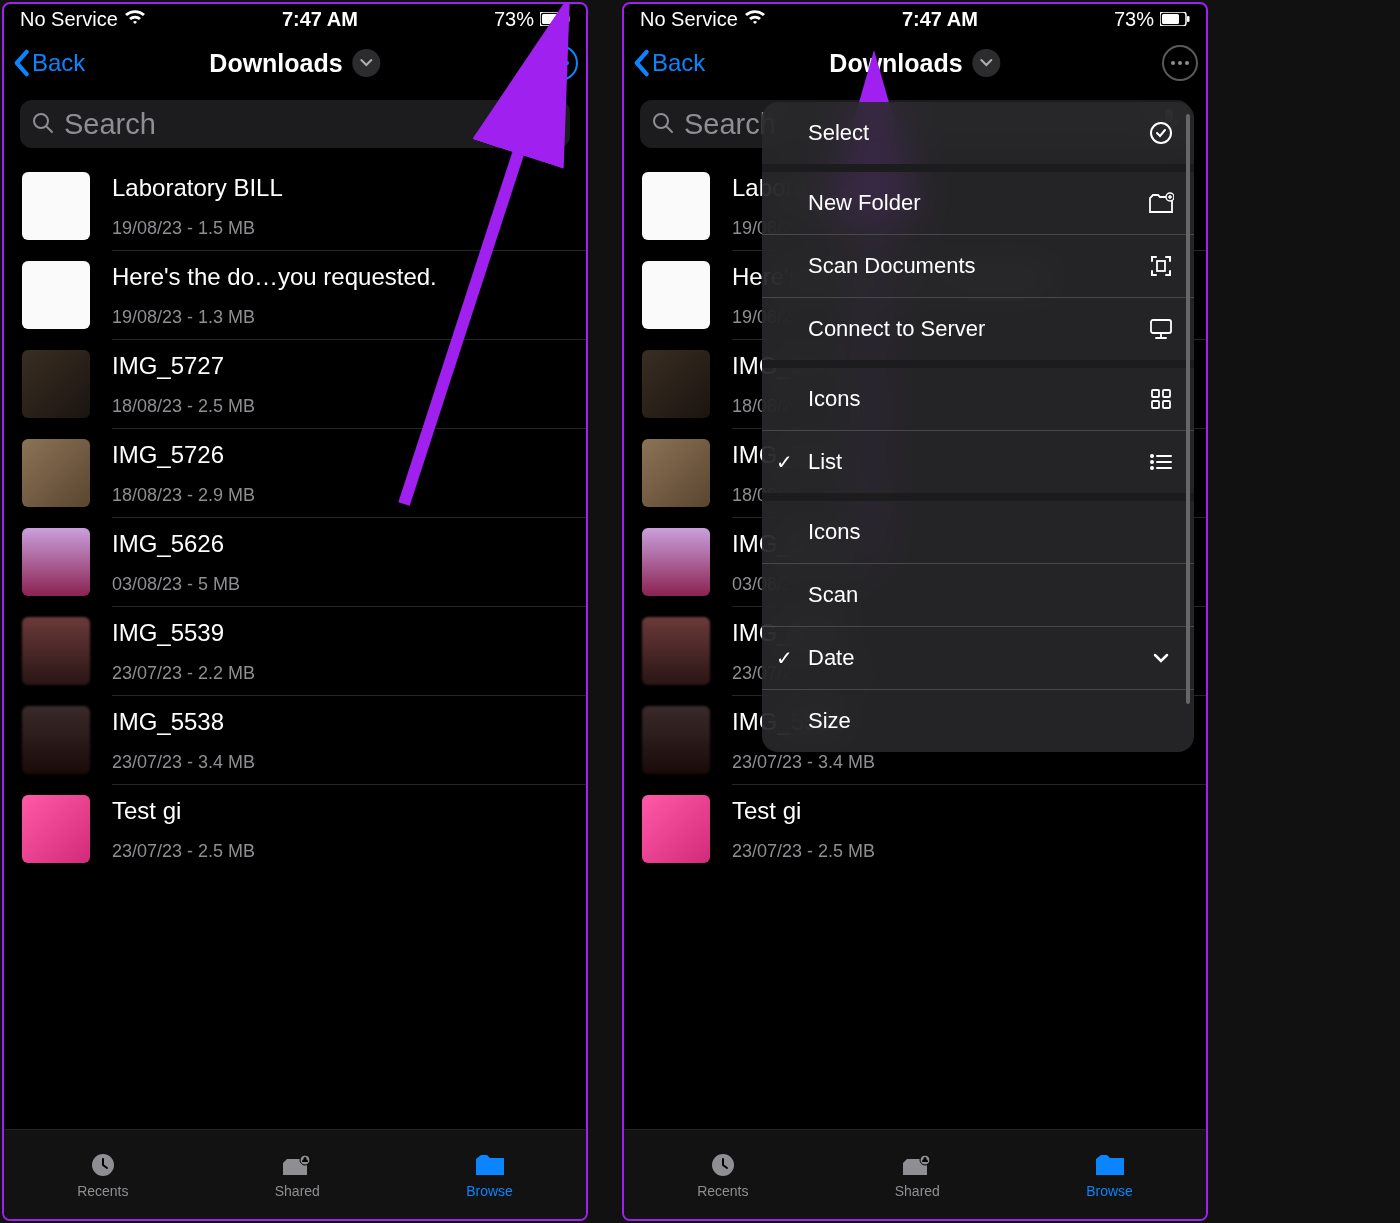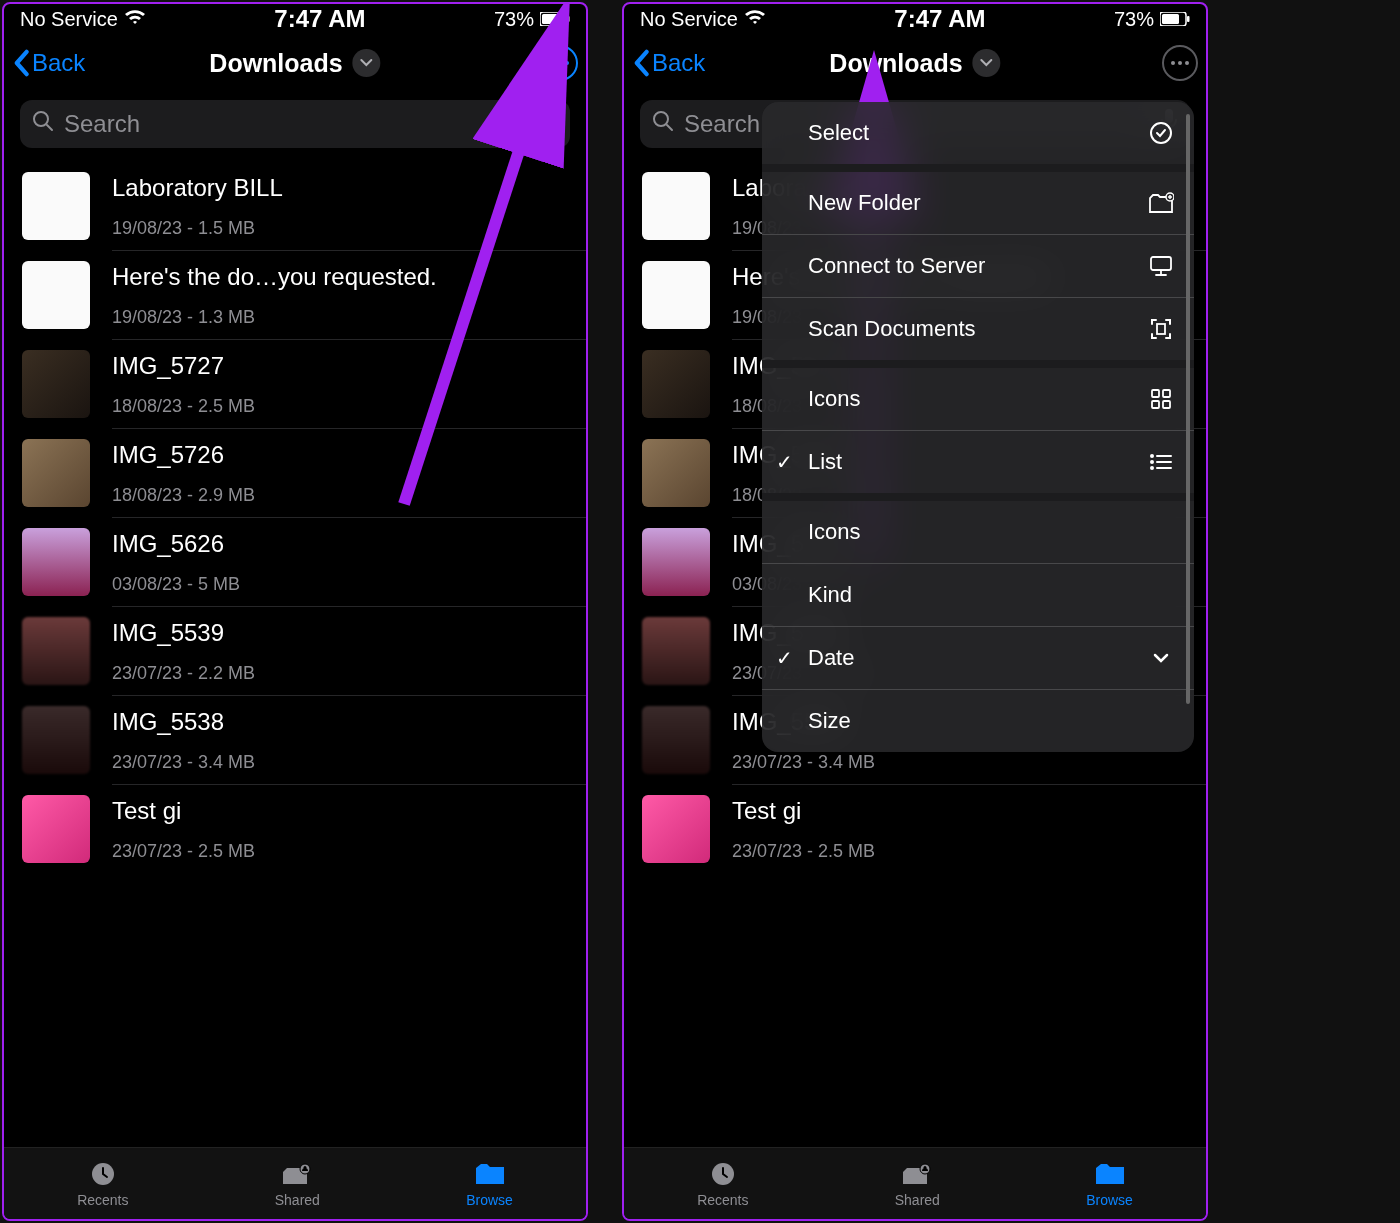--- a/index.html
+++ b/index.html
@@ -11,51 +11,51 @@
     --gray:#8e8e93;
     --sep:#3a3a3c;
     --white:#fff;
   }
   *{box-sizing:border-box;margin:0;padding:0;font-family:-apple-system,BlinkMacSystemFont,"Helvetica Neue",Arial,sans-serif}
   body{background:#111;display:flex;gap:34px;padding:2px;width:1400px;height:1223px}
   .phone{width:586px;height:1219px;background:var(--bg);border:2px solid var(--purple);border-radius:8px;position:relative;display:flex;flex-direction:column;overflow:hidden}
   
   .status{height:30px;display:flex;align-items:center;justify-content:space-between;padding:0 16px;color:var(--white);font-size:20px;font-weight:500}
   .status .left,.status .right{display:flex;align-items:center;gap:6px}
-  .status .center{font-size:24px;font-weight:600}
+  .status .center{font-size:20px;font-weight:600}
   
   .nav{height:58px;display:flex;align-items:center;justify-content:space-between;padding:0 8px;position:relative}
   .back{display:flex;align-items:center;color:var(--blue);font-size:24px;gap:2px}
   .back svg{width:18px;height:28px}
   .title-wrap{position:absolute;left:50%;transform:translateX(-50%);display:flex;align-items:center;gap:10px;color:var(--white);font-size:25px;font-weight:700}
   .chev-down{width:28px;height:28px;border-radius:14px;background:#2c2c2e;display:flex;align-items:center;justify-content:center}
   .more{width:36px;height:36px;border:2px solid var(--blue);border-radius:50%;display:flex;align-items:center;justify-content:center;gap:3px;background:transparent}
   .more.dim{border-color:#5a5a5e}
   .dot{width:4px;height:4px;border-radius:50%;background:var(--blue)}
   .more.dim .dot{background:#8e8e93}
   
-  .search{margin:8px 16px 0;height:48px;background:#1c1c1e;border-radius:12px;display:flex;align-items:center;padding:0 12px;gap:10px;color:#8e8e93;font-size:24px}
+  .search{margin:8px 16px 0;height:48px;background:#1c1c1e;border-radius:12px;display:flex;align-items:center;padding:0 12px;gap:10px;color:#8e8e93;font-size:29px}
   .search .mic{margin-left:auto}
   
   .list{flex:1;overflow:hidden;margin-top:14px}
   .row{display:flex;align-items:center;padding:10px 0 10px 18px;gap:22px}
   .sep{height:1px;background:#262628;margin-left:108px}
   .thumb{width:68px;height:68px;border-radius:6px;background:#444;flex:none}
   .thumb.doc{background:#fafafa}
   .thumb.photo1{background:linear-gradient(135deg,#3a2e22,#1a1410)}
   .thumb.photo2{background:linear-gradient(135deg,#8b7355,#5a4530)}
   .thumb.photo3{background:linear-gradient(180deg,#c9a0dc,#8b2252)}
   .thumb.blur1{background:linear-gradient(180deg,#6b3a3a,#2a1515);filter:blur(1px)}
   .thumb.blur2{background:linear-gradient(180deg,#3a2a2a,#1a0a0a);filter:blur(1px)}
   .thumb.pink{background:linear-gradient(135deg,#ff5aa7,#d12a7a)}
   .meta{flex:1;min-width:0}
   .fname{color:var(--white);font-size:24px;white-space:nowrap;overflow:hidden;text-overflow:ellipsis}
   .fsub{color:var(--gray);font-size:18px;margin-top:16px}
   
-  .tabbar{height:72px;background:rgba(20,20,20,.9);display:flex;justify-content:space-around;align-items:center;border-top:1px solid #222}
+  .tabbar{height:90px;background:rgba(20,20,20,.9);display:flex;justify-content:space-around;align-items:center;border-top:1px solid #222}
   .tab{display:flex;flex-direction:column;align-items:center;gap:4px;color:var(--gray);font-size:14px}
   .tab.active{color:var(--blue)}
   .tab svg{width:34px;height:28px}
   
   .arrow{position:absolute;pointer-events:none}
   .arrow svg{overflow:visible}
   
   .popup{position:absolute;top:98px;right:12px;width:432px;background:#2a2a2cdd;backdrop-filter:blur(20px);border-radius:16px;overflow:hidden;z-index:5}
   .popup .mrow{display:flex;align-items:center;justify-content:space-between;padding:18px 20px 18px 46px;color:var(--white);font-size:22px;position:relative}
   .popup .mrow + .mrow{border-top:1px solid #48484a}
@@ -382,34 +382,34 @@
       <span>New Folder</span>
       <span class="micon">
           <svg width="26" height="22" viewBox="0 0 26 22">
             <path d="M2 20V6l3-3h5l2 2h12v15z" stroke="#fff" stroke-width="1.8" fill="none"></path>
             <circle cx="22" cy="5" r="4" fill="#2a2a2c" stroke="#fff" stroke-width="1.5"></circle>
             <path d="M22 3v4M20 5h4" stroke="#fff" stroke-width="1.5"></path>
           </svg>
         </span>
     </div>
     <div class="mrow">
+      <span>Scan Documents</span>
+      <span class="micon">
+          <svg width="24" height="24" viewBox="0 0 24 24">
+            <path d="M3 7V3h4M21 7V3h-4M3 17v4h4M21 17v4h-4" stroke="#fff" stroke-width="2" fill="none" stroke-linecap="round"></path>
+            <rect x="8" y="7" width="8" height="10" stroke="#fff" stroke-width="1.8" fill="none"></rect>
+          </svg>
+        </span>
+    </div>
+    <div class="mrow">
       <span>Connect to Server</span>
       <span class="micon">
           <svg width="26" height="22" viewBox="0 0 26 22">
             <rect x="3" y="2" width="20" height="13" rx="2" stroke="#fff" stroke-width="1.8" fill="none"></rect>
             <path d="M13 15v4M8 20h10" stroke="#fff" stroke-width="1.8" stroke-linecap="round"></path>
-          </svg>
-        </span>
-    </div>
-    <div class="mrow">
-      <span>Scan Documents</span>
-      <span class="micon">
-          <svg width="24" height="24" viewBox="0 0 24 24">
-            <path d="M3 7V3h4M21 7V3h-4M3 17v4h4M21 17v4h-4" stroke="#fff" stroke-width="2" fill="none" stroke-linecap="round"></path>
-            <rect x="8" y="7" width="8" height="10" stroke="#fff" stroke-width="1.8" fill="none"></rect>
           </svg>
         </span>
     </div>
     <div class="divider"></div>
     <div class="mrow">
       <span>Icons</span>
       <span class="micon">
           <svg width="22" height="22" viewBox="0 0 22 22">
             <rect x="2" y="2" width="7" height="7" stroke="#fff" stroke-width="1.8" fill="none" rx="1"></rect>
             <rect x="13" y="2" width="7" height="7" stroke="#fff" stroke-width="1.8" fill="none" rx="1"></rect>
@@ -428,21 +428,21 @@
             <circle cx="3" cy="15" r="2" fill="#fff"></circle>
             <path d="M8 3h14M8 9h14M8 15h14" stroke="#fff" stroke-width="2" stroke-linecap="round"></path>
           </svg>
         </span>
     </div>
     <div class="divider"></div>
     <div class="mrow">
         <span>Icons</span>
       </div>
     <div class="mrow">
-        <span>Kind</span>
+        <span>Scan</span>
       </div>
     <div class="mrow">
       <span class="check">✓</span>
       <span>Date</span>
       <span class="micon">
           <svg width="18" height="12" viewBox="0 0 18 12">
             <path d="M3 3l6 6 6-6" stroke="#fff" stroke-width="2.5" fill="none" stroke-linecap="round"></path>
           </svg>
         </span>
     </div>

